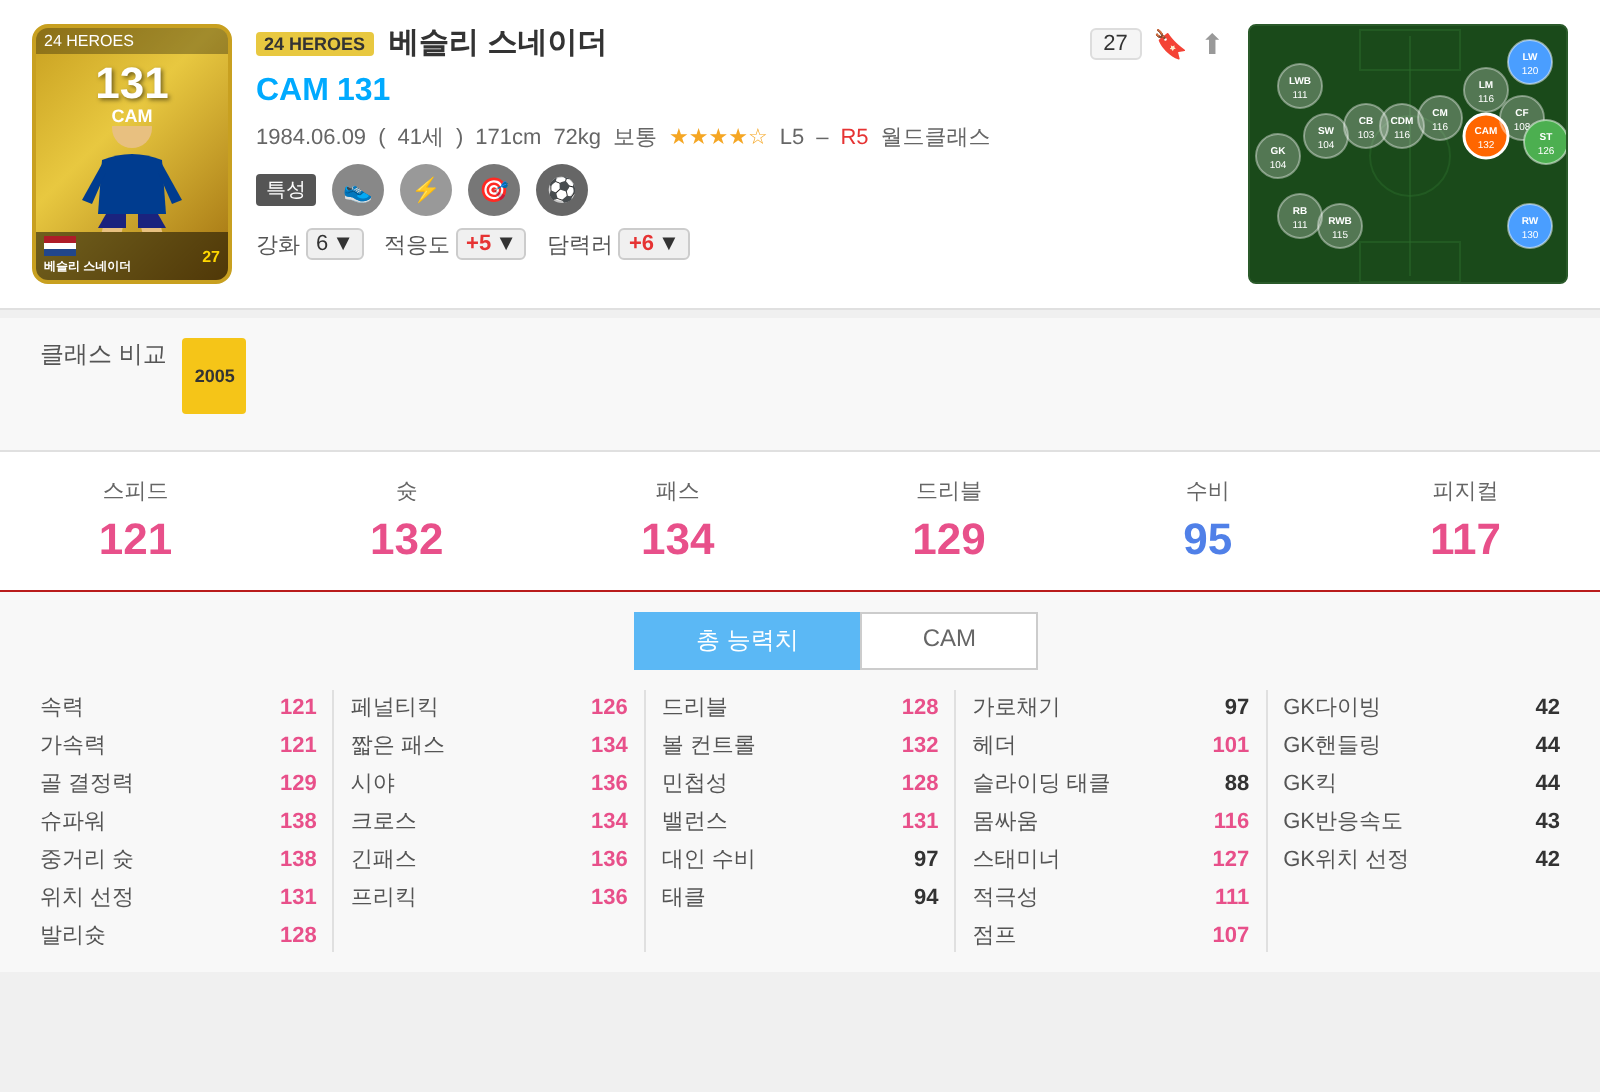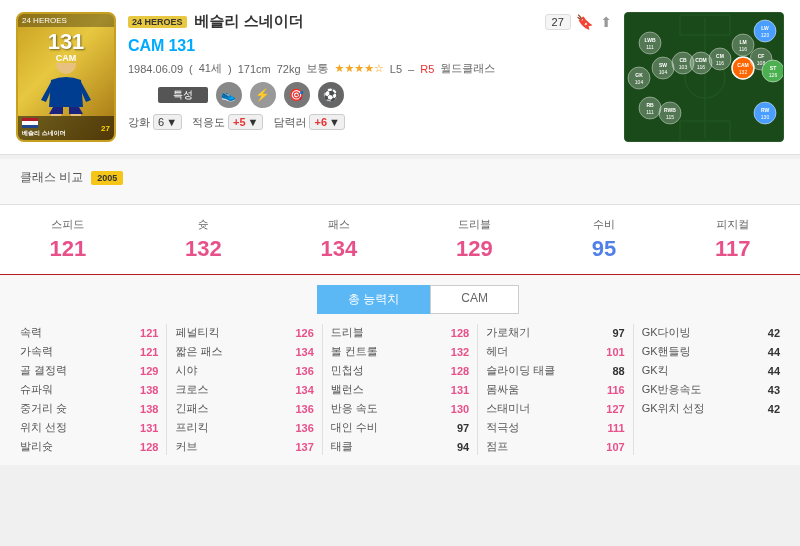--- a/index.html
+++ b/index.html
@@ -189,23 +189,22 @@
     .traits-row {
       display: flex;
       align-items: center;
       gap: 8px;
     }
 
     .trait-label {
       background: #555;
       color: #fff;
       font-size: 10px;
-      padding: 1px 15px;
+      padding: 1px 5px;
       border-radius: 2px;
-      margin-left: 30px;
     }
 
     .trait-icon {
       width: 26px;
       height: 26px;
       border-radius: 50%;
       display: flex;
       align-items: center;
       justify-content: center;
       font-size: 12px;
@@ -265,35 +264,34 @@
 
     
     .stats-section {
       background: #f8f8f8;
       padding: 10px 20px;
       margin-top: 4px;
     }
 
     .class-compare {
       display: flex;
-      align-items: center;
       gap: 8px;
       margin-bottom: 8px;
     }
 
     .class-label {
       font-size: 12px;
       color: #555;
     }
 
     .class-badge {
       background: #f5c518;
       color: #333;
       font-size: 9px;
-      padding: 2px 6px;
+      padding: 14px 6px;
       border-radius: 2px;
       font-weight: bold;
     }
 
     
     .main-stats {
       background: #fff;
       padding: 12px 0;
       display: flex;
       justify-content: space-around;
@@ -694,48 +692,40 @@
             <span class="stat-row-value pink">134</span>
           </div>
           <div class="stat-row">
             <span class="stat-row-name">긴패스</span>
             <span class="stat-row-value pink">136</span>
           </div>
           <div class="stat-row">
             <span class="stat-row-name">프리킥</span>
             <span class="stat-row-value pink">136</span>
           </div>
-          <div class="stat-row">
-            <span class="stat-row-name">커브</span>
-            <span class="stat-row-value pink">137</span>
-          </div>
         </div>
         <div class="col-divider"></div>
         <div class="stat-column">
           <div class="stat-row">
             <span class="stat-row-name">드리블</span>
             <span class="stat-row-value pink">128</span>
           </div>
           <div class="stat-row">
             <span class="stat-row-name">볼 컨트롤</span>
             <span class="stat-row-value pink">132</span>
           </div>
           <div class="stat-row">
             <span class="stat-row-name">민첩성</span>
             <span class="stat-row-value pink">128</span>
           </div>
           <div class="stat-row">
             <span class="stat-row-name">밸런스</span>
             <span class="stat-row-value pink">131</span>
           </div>
           <div class="stat-row">
-            <span class="stat-row-name">반응 속도</span>
-            <span class="stat-row-value pink">130</span>
-          </div>
-          <div class="stat-row">
             <span class="stat-row-name">대인 수비</span>
             <span class="stat-row-value normal">97</span>
           </div>
           <div class="stat-row">
             <span class="stat-row-name">태클</span>
             <span class="stat-row-value normal">94</span>
           </div>
         </div>
         <div class="col-divider"></div>
         <div class="stat-column">

